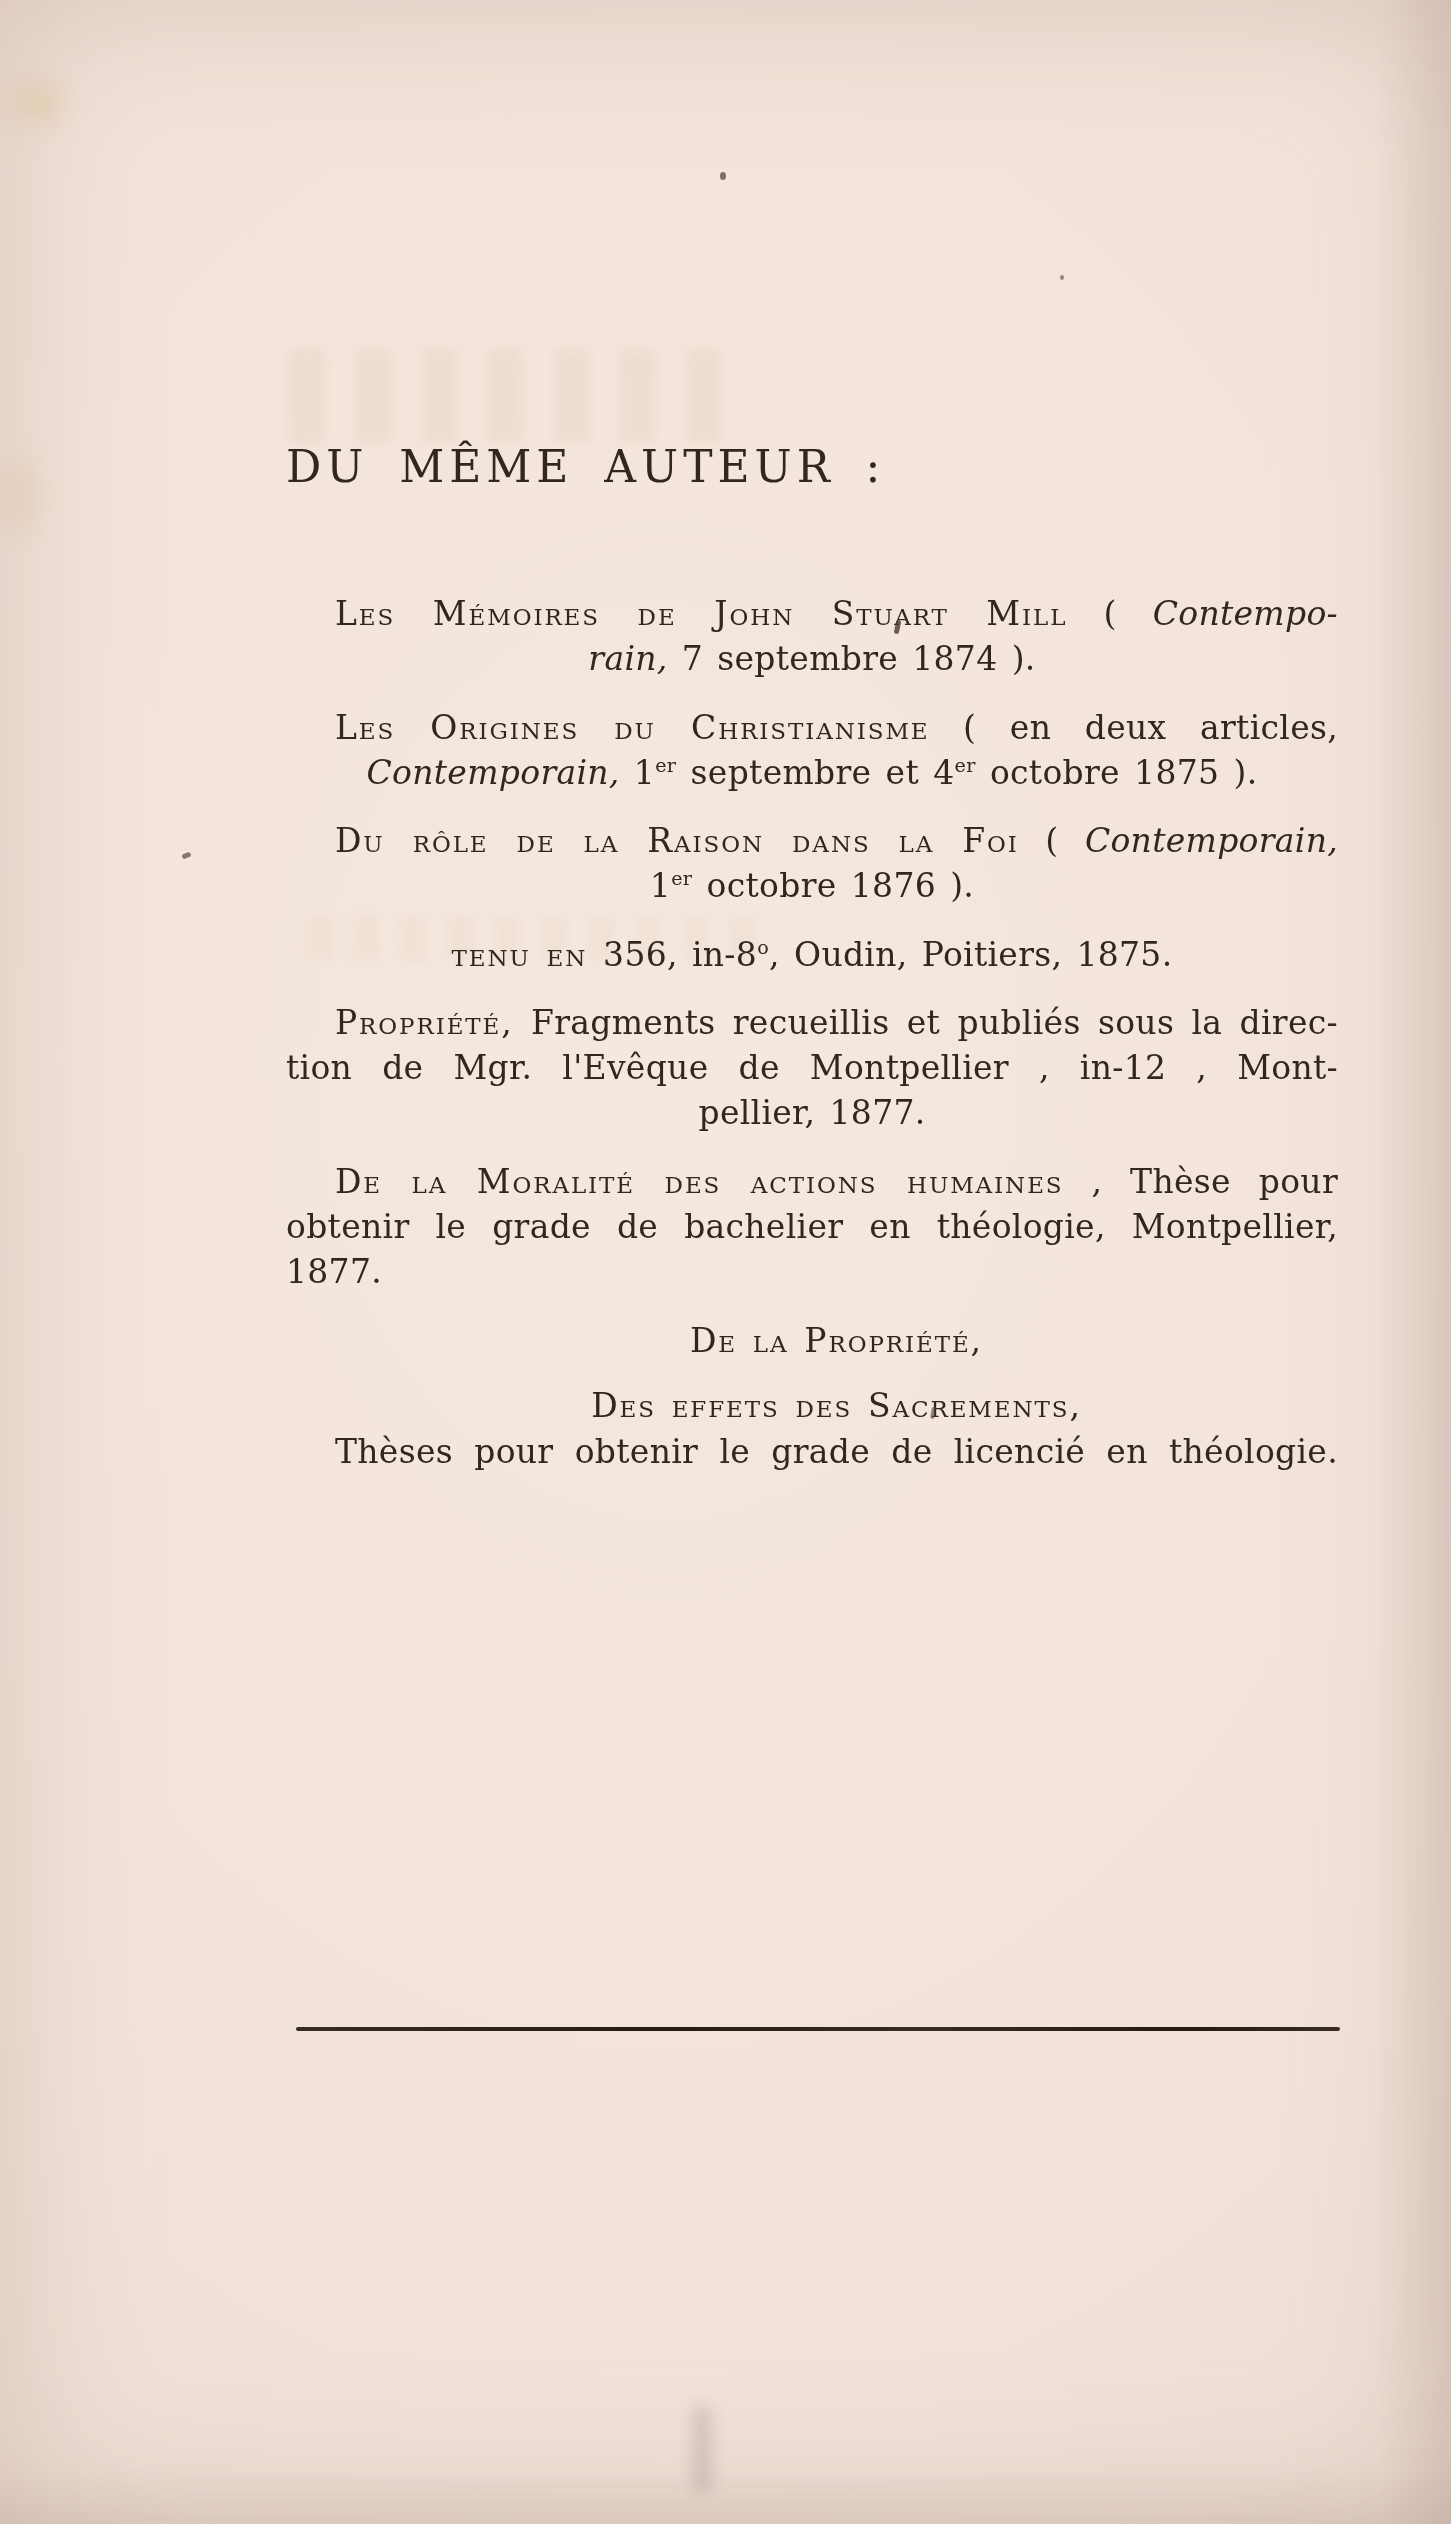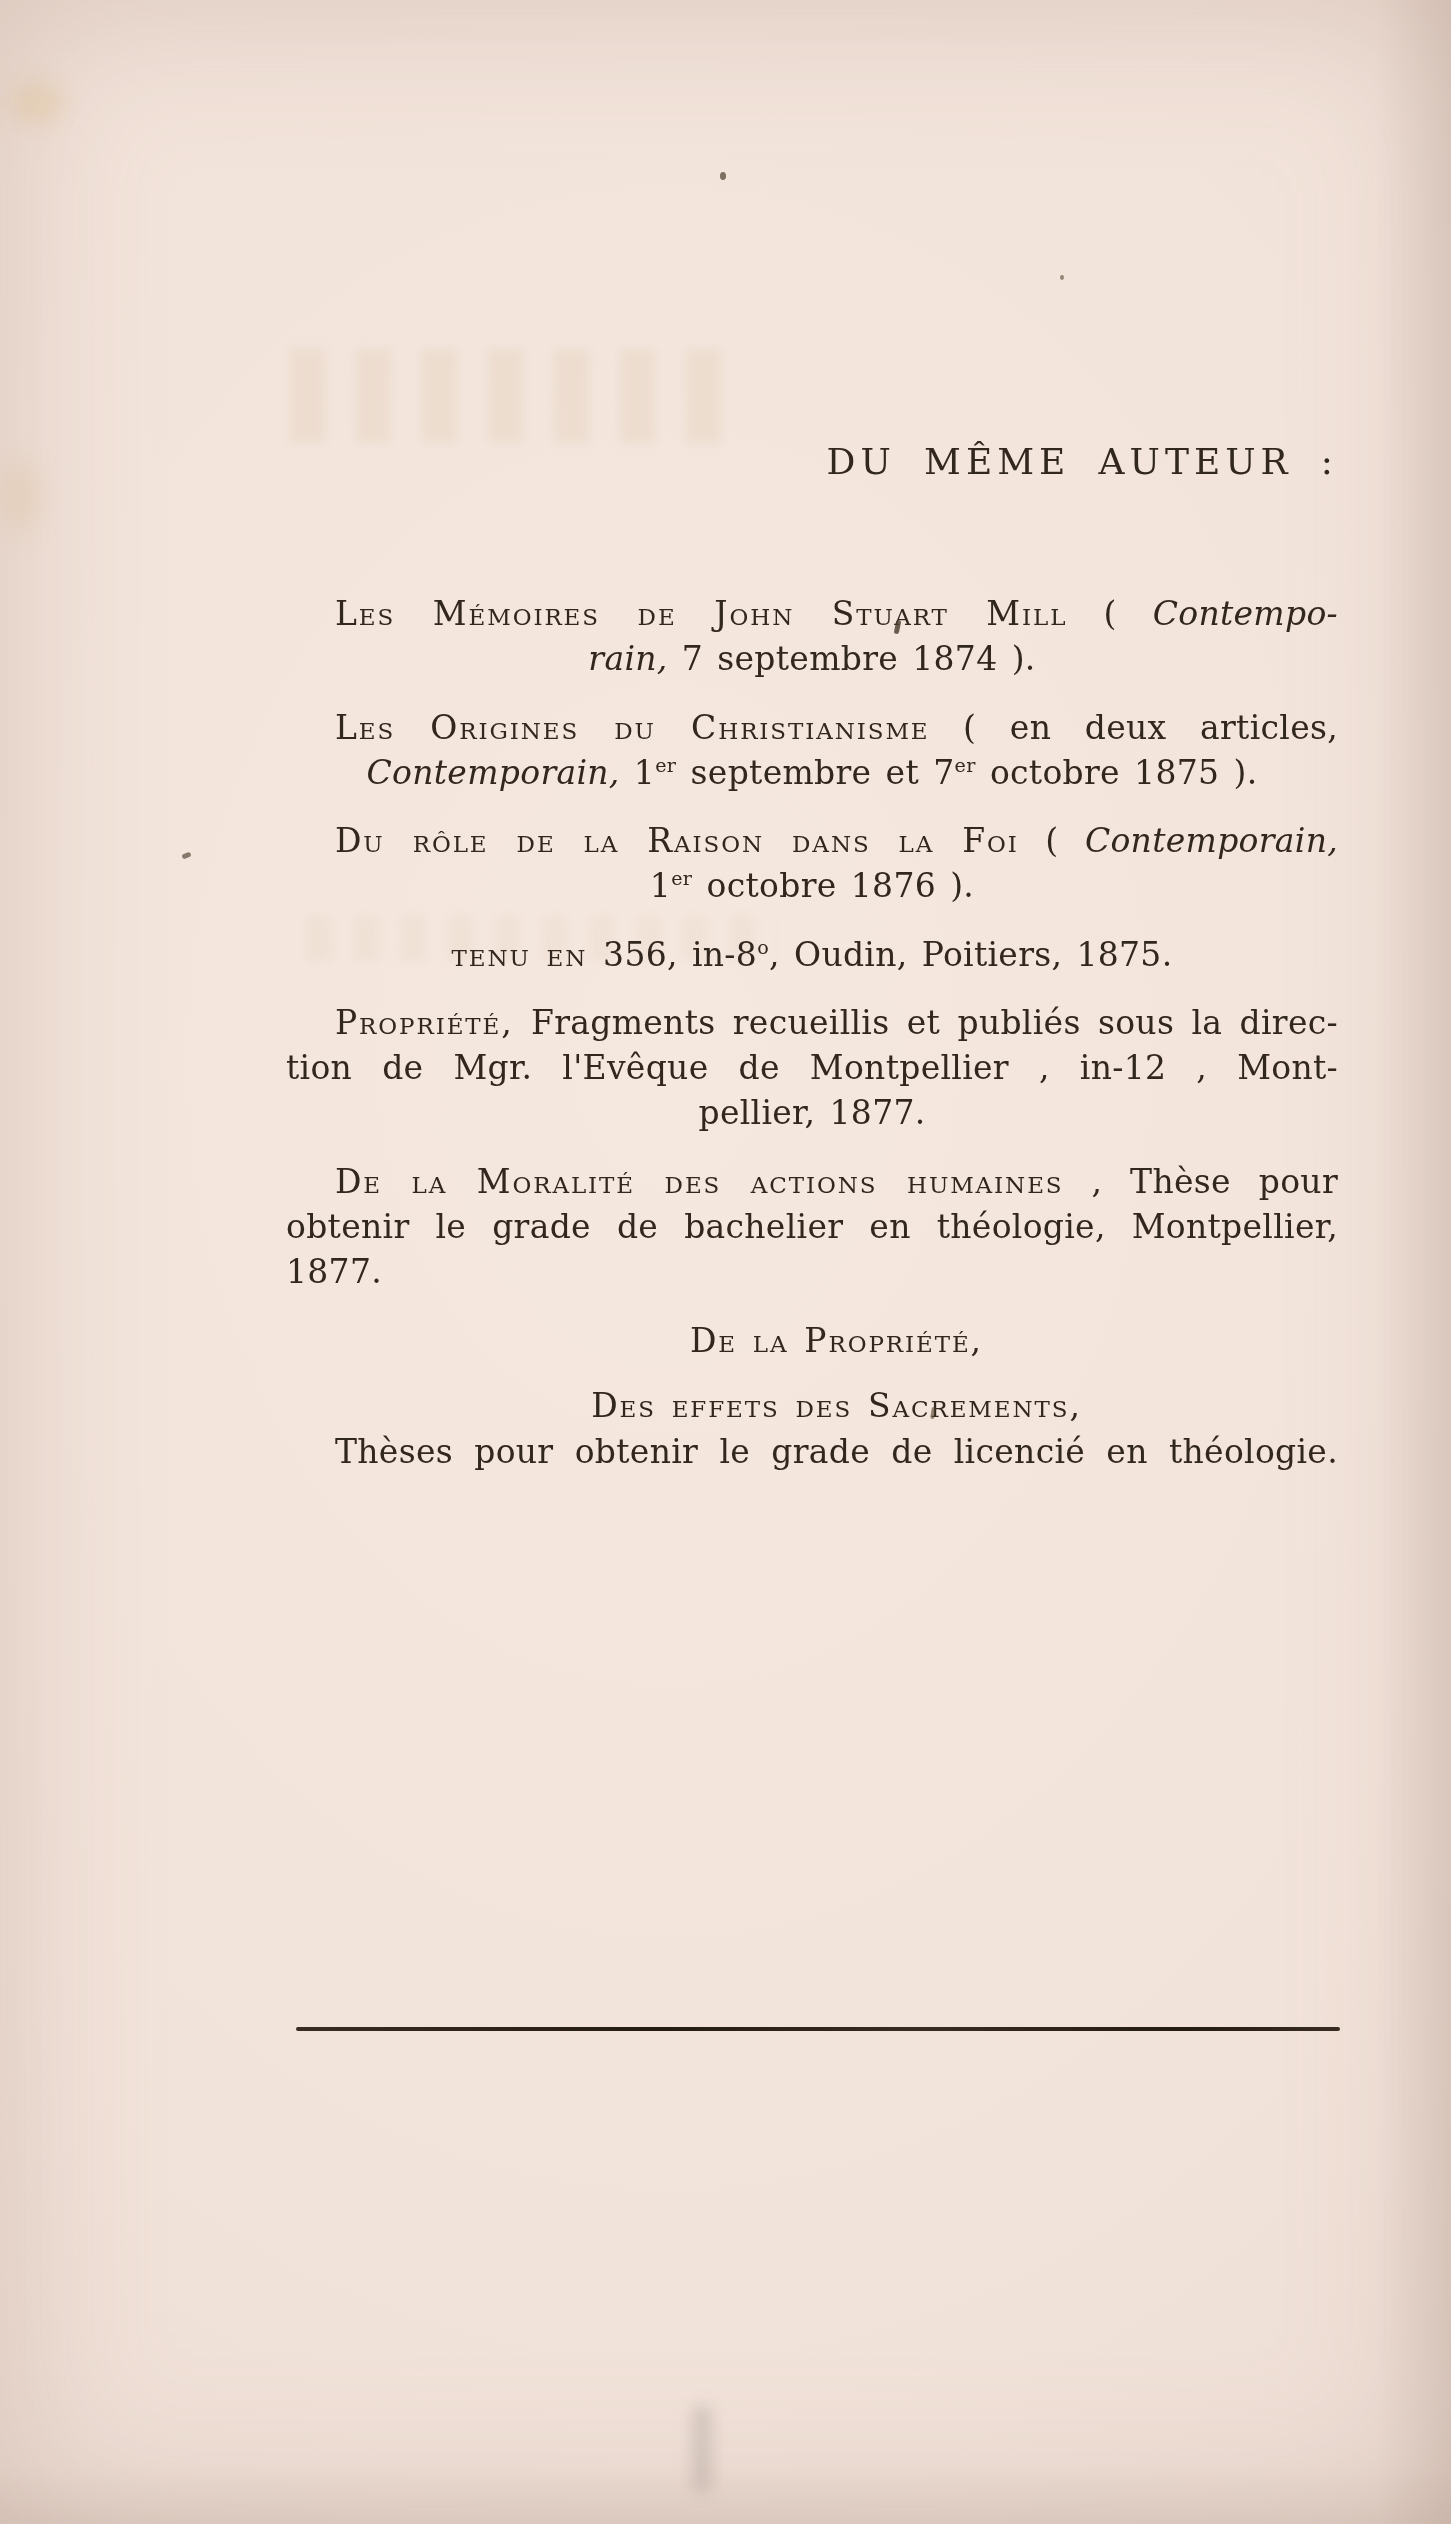--- a/index.html
+++ b/index.html
@@ -22,22 +22,22 @@
     background: linear-gradient(90deg, rgba(150,125,112,0) 0%, rgba(150,125,112,0.16) 100%);
   }
   .edge-bottom {
     position: absolute; bottom: 0; left: 0; width: 100%; height: 59px;
     background: linear-gradient(180deg, rgba(150,125,112,0) 0%, rgba(150,125,112,0.12) 100%);
   }
 
   .title {
     position: absolute;
     top: 441px; left: 286px; width: 1052px;
-    text-align: right;
-    font-size: 36px;
+    text-align: left;
+    font-size: 44px;
     letter-spacing: 5px;
     word-spacing: 11.8px;
     color: #32271e;
   }
 
   .text-block {
     position: absolute;
     top: 591px; left: 286px; width: 1052px;
     font-size: 33px;
     line-height: 45px;
@@ -112,21 +112,21 @@
 
   <div class="title">DU MÊME AUTEUR :</div>
 
   <div class="text-block">
       <div class="para">
         <div class="line full first"><span class="seg-sc">Les Mémoires de John Stuart Mill</span><span class="seg-rm"> ( </span><span class="seg-it">Contempo-</span></div>
         <div class="line"><span class="seg-it">rain,</span><span class="seg-rm"> 7 septembre 1874 ).</span></div>
       </div>
       <div class="para">
         <div class="line full first"><span class="seg-sc">Les Origines du Christianisme</span><span class="seg-rm"> ( en deux articles,</span></div>
-        <div class="line"><span class="seg-it">Contemporain,</span><span class="seg-rm"> 1</span><sup class="seg-sup">er</sup><span class="seg-rm"> septembre et 7</span><sup class="seg-sup">er</sup><span class="seg-rm"> octobre 1875 ).</span></div>
+        <div class="line"><span class="seg-it">Contemporain,</span><span class="seg-rm"> 1</span><sup class="seg-sup">er</sup><span class="seg-rm"> septembre et 4</span><sup class="seg-sup">er</sup><span class="seg-rm"> octobre 1875 ).</span></div>
       </div>
       <div class="para">
         <div class="line full first"><span class="seg-sc">Du rôle de la Raison dans la Foi</span><span class="seg-rm"> ( </span><span class="seg-it">Contemporain,</span></div>
         <div class="line"><span class="seg-rm">1</span><sup class="seg-sup">er</sup><span class="seg-rm"> octobre 1876 ).</span></div>
       </div>
       <div class="para">
         <div class="line"><span class="seg-sc">tenu en </span><span class="seg-rm">356, in-8</span><sup class="seg-sup">o</sup><span class="seg-rm">, Oudin, Poitiers, 1875.</span></div>
       </div>
       <div class="para">
         <div class="line full first"><span class="seg-sc">Propriété,</span><span class="seg-rm"> Fragments recueillis et publiés sous la direc-</span></div>

